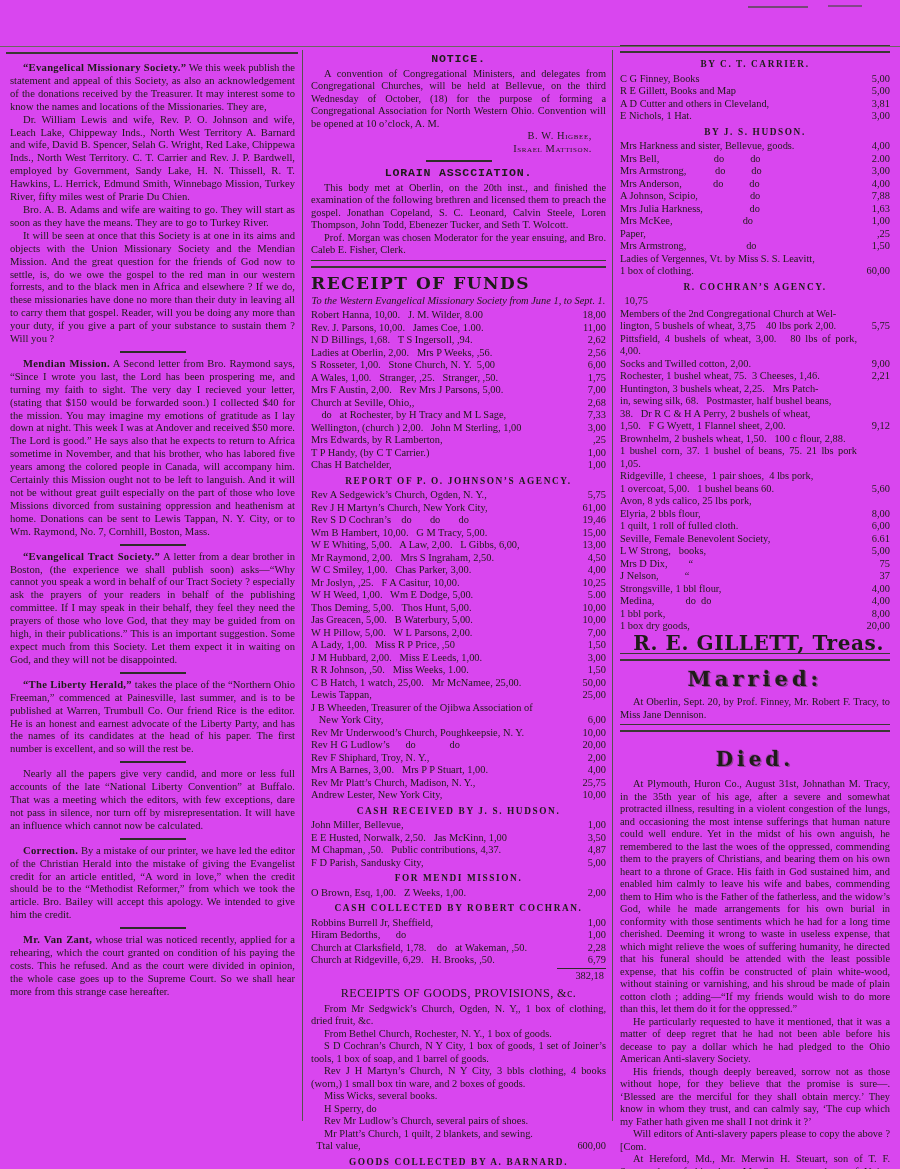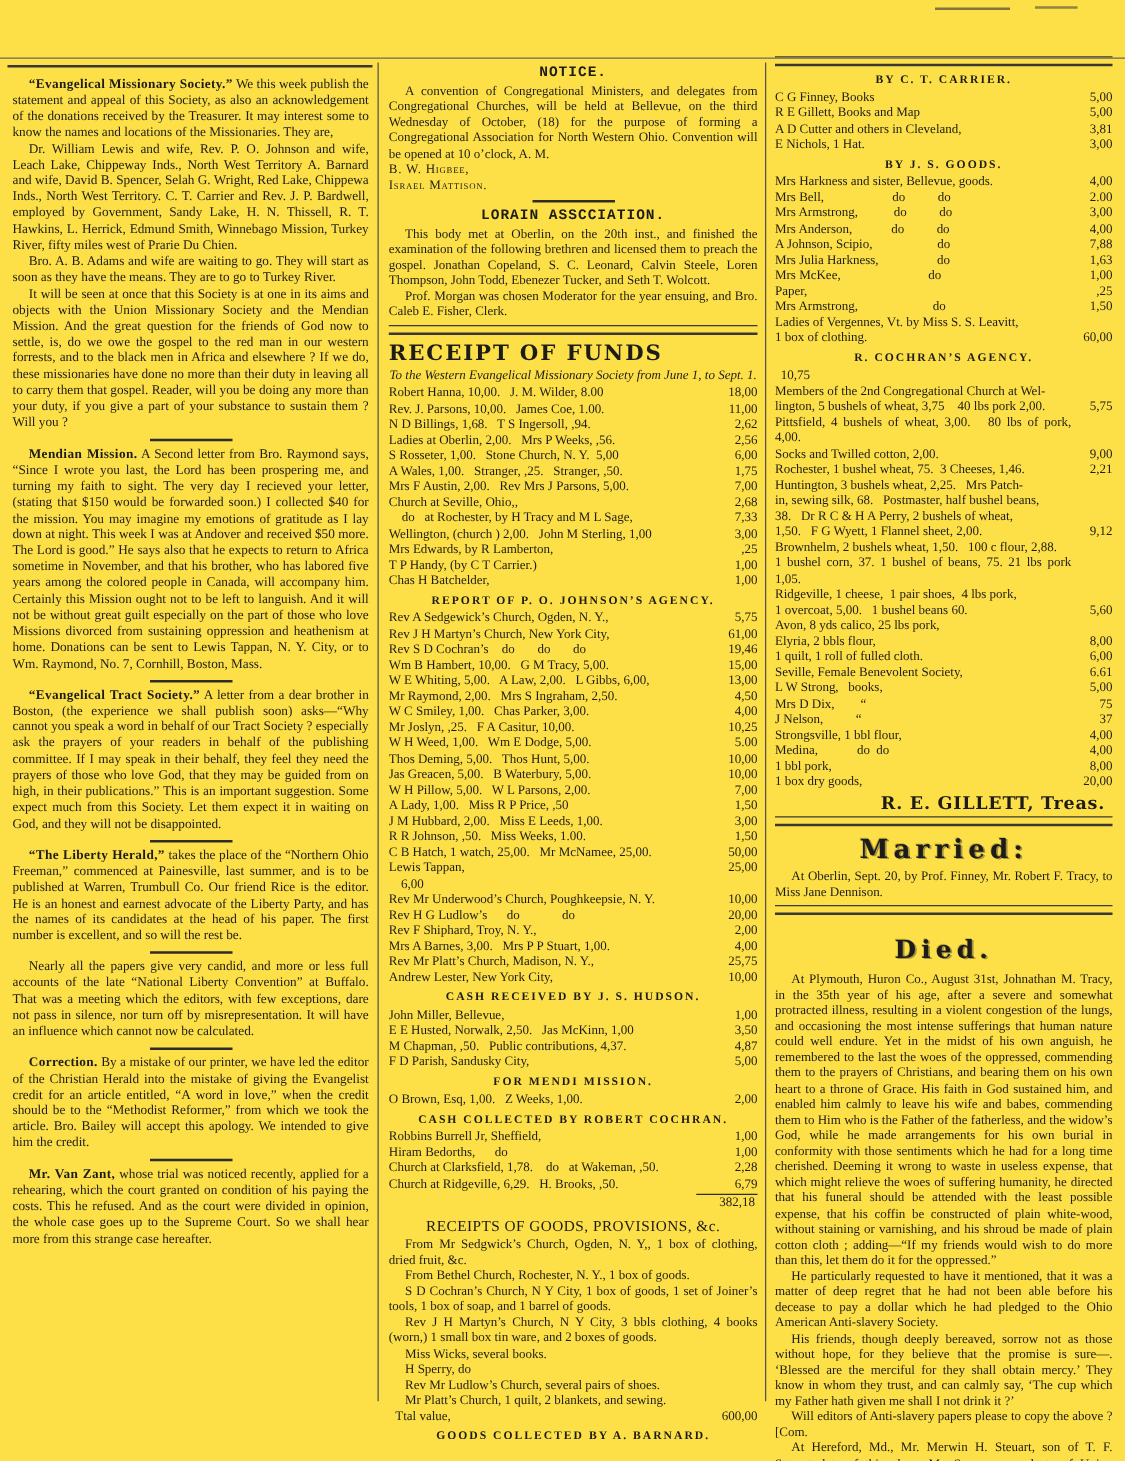--- a/index.html
+++ b/index.html
@@ -1,18 +1,18 @@
 <!DOCTYPE html>
 <html><head>
 <meta charset="utf-8">
 <style>
   html,body{margin:0;padding:0;background:#e8e6e0;}
   .page{
     position:relative;width:900px;height:1169px;margin:0 auto;
-    background:#fde047;color:#1e1c19;overflow:hidden;
+    background:#d946ef;color:#1e1c19;overflow:hidden;
     font-family:"Liberation Serif","DejaVu Serif",serif;
     box-shadow:0 0 6px rgba(0,0,0,.25);
     display:flex;
   }
   .top-dash{position:absolute;top:6px;left:748px;width:60px;height:2px;background:#4a4843;opacity:.7;}
   .top-dash2{position:absolute;top:5px;left:828px;width:34px;height:2px;background:#4a4843;opacity:.6;}
   .top-rule{position:absolute;top:46px;left:0;width:900px;height:1px;background:#6b675f;}
   .top-rule2{position:absolute;top:52px;left:6px;width:292px;height:2px;background:#3a3834;}
 
   .col{box-sizing:border-box;}
@@ -32,22 +32,22 @@
            font-family:"DejaVu Serif","Liberation Serif",serif;margin:3px 0 2px 0;line-height:20px;}
   .subital{font-style:italic;text-align:center;margin:0 0 2px 0;}
   .smallhead{text-align:center;font-size:9.3px;font-weight:bold;letter-spacing:1.6px;margin:3px 0 2px 0;}
 
   .row{display:flex;gap:5px;}
   .rt{flex:1;white-space:pre-wrap;}
   .ra{white-space:nowrap;align-self:flex-end;text-align:right;min-width:28px;}
   .total{text-align:right;margin:3px 0 2px 0;}
   .total span{border-top:1px solid #2f2d29;padding:1px 2px 0 18px;}
 
-  .sig{text-align:left;font-variant:small-caps;letter-spacing:.6px;padding-right:14px;}
-  .sigbig{text-align:right;font-weight:bold;font-size:14px;letter-spacing:.6px;
+  .sig{text-align:right;font-variant:small-caps;letter-spacing:.6px;padding-right:14px;}
+  .sigbig{text-align:right;font-weight:bold;font-size:20px;letter-spacing:.6px;
           font-family:"DejaVu Serif",serif;margin:4px 6px 4px 0;}
   .ornate{text-align:center;font-family:"DejaVu Serif",serif;font-weight:bold;
           letter-spacing:4px;margin:4px 0 4px 0;
           text-shadow:1.4px 1.4px 0 rgba(60,56,50,.45), -0.6px -0.6px 0 rgba(60,56,50,.25);}
   .ornate.md{font-size:21px;line-height:26px;text-align:center;}
   .ornate.lg{font-size:20px;line-height:30px;margin-top:12px;}
 </style>
 </head>
 <body>
 
@@ -203,20 +203,22 @@
       </div>
       <div class="row">
         <span class="rt">C B Hatch, 1 watch, 25,00.   Mr McNamee, 25,00.</span>
         <span class="ra">50,00</span>
       </div>
       <div class="row">
         <span class="rt">Lewis Tappan,</span>
         <span class="ra">25,00</span>
       </div>
       <div class="row">
+        <span class="rt">J B Wheeden, Treasurer of the Ojibwa Association of
+   New York City,</span>
         <span class="ra">6,00</span>
       </div>
       <div class="row">
         <span class="rt">Rev Mr Underwood’s Church, Poughkeepsie, N. Y.</span>
         <span class="ra">10,00</span>
       </div>
       <div class="row">
         <span class="rt">Rev H G Ludlow’s      do             do</span>
         <span class="ra">20,00</span>
       </div>
@@ -304,21 +306,21 @@
         <span class="ra">5,00</span>
       </div>
       <div class="row">
         <span class="rt">A D Cutter and others in Cleveland,</span>
         <span class="ra">3,81</span>
       </div>
       <div class="row">
         <span class="rt">E Nichols, 1 Hat.</span>
         <span class="ra">3,00</span>
       </div>
-      <div class="smallhead">BY J. S. GOODS.</div>
+      <div class="smallhead">BY J. S. HUDSON.</div>
       <div class="row">
         <span class="rt">Mrs Harkness and sister, Bellevue, goods.</span>
         <span class="ra">4,00</span>
       </div>
       <div class="row">
         <span class="rt">Mrs Bell,                     do          do</span>
         <span class="ra">2.00</span>
       </div>
       <div class="row">
         <span class="rt">Mrs Armstrong,           do          do</span>

